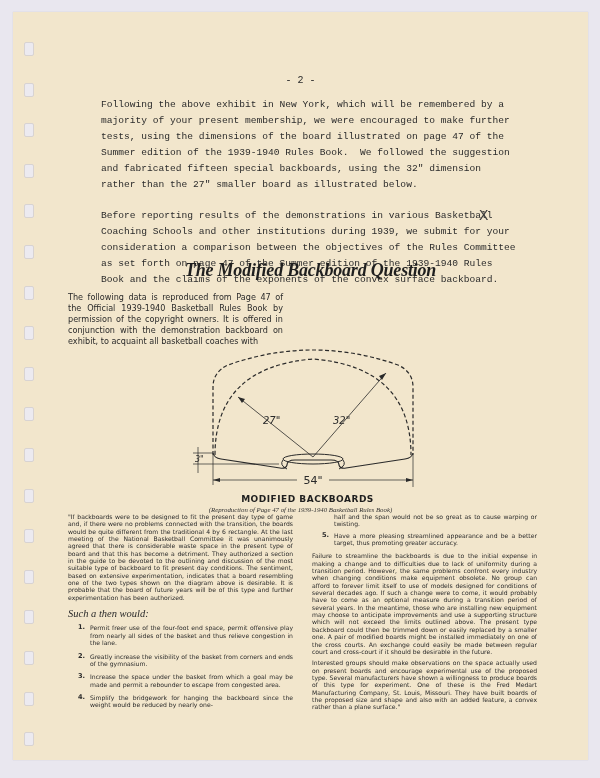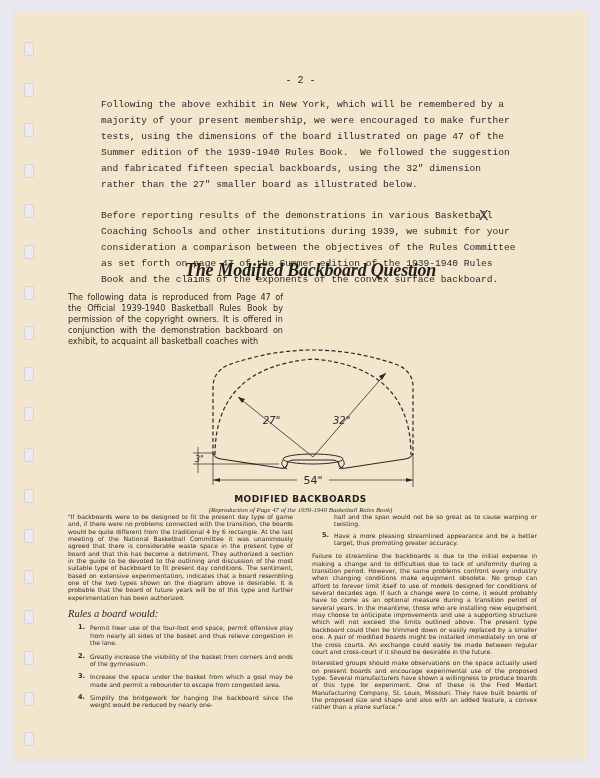--- a/index.html
+++ b/index.html
@@ -85,20 +85,21 @@
   .section-title {
     position: absolute;
     left: 0; width: 575px;
     top: 482px;
     text-align: center;
     font-family: "DejaVu Sans", sans-serif;
     font-weight: bold;
     font-size: 9px;
     letter-spacing: 0.5px;
     color: #1f1f1f;
+    padding-left: 7px;
   }
   .section-subtitle {
     position: absolute;
     left: 0; width: 575px;
     top: 494px;
     text-align: center;
     font-family: "Liberation Serif", serif;
     font-style: italic;
     font-size: 6.8px;
     color: #333;
@@ -214,21 +215,21 @@
 
     <text x="80" y="87" font-family="DejaVu Sans, sans-serif" font-size="10" font-style="italic" fill="#2a2a2a">27"</text>
     <text x="150" y="87" font-family="DejaVu Sans, sans-serif" font-size="10" font-style="italic" fill="#2a2a2a">32"</text>
   </svg>
 
   <div class="section-title">MODIFIED BACKBOARDS</div>
   <div class="section-subtitle">(Reproduction of Page 47 of the 1939-1940 Basketball Rules Book)</div>
 
   <div class="col left">
     <p>"If backboards were to be designed to fit the present day type of game and, if there were no problems connected with the transition, the boards would be quite different from the traditional 4 by 6 rectangle. At the last meeting of the National Basketball Committee it was unanimously agreed that there is considerable waste space in the present type of board and that this has become a detriment. They authorized a section in the guide to be devoted to the outlining and discussion of the most suitable type of backboard to fit present day conditions. The sentiment, based on extensive experimentation, indicates that a board resembling one of the two types shown on the diagram above is desirable. It is probable that the board of future years will be of this type and further experimentation has been authorized.</p>
-    <p class="subhead">Rules a board would:</p>
+    <p class="subhead">Such a then would:</p>
     <ol class="list">
       <li><span class="num">1.</span><span>Permit freer use of the four-foot end space, permit offensive play from nearly all sides of the basket and thus relieve congestion in the lane.</span></li>
       <li><span class="num">2.</span><span>Greatly increase the visibility of the basket from corners and ends of the gymnasium.</span></li>
       <li><span class="num">3.</span><span>Increase the space under the basket from which a goal may be made and permit a rebounder to escape from congested area.</span></li>
       <li><span class="num">4.</span><span>Simplify the bridgework for hanging the backboard since the weight would be reduced by nearly one-</span></li>
     </ol>
   </div>
 
   <div class="col right">
     <p class="cont">half and the span would not be so great as to cause warping or twisting.</p>

